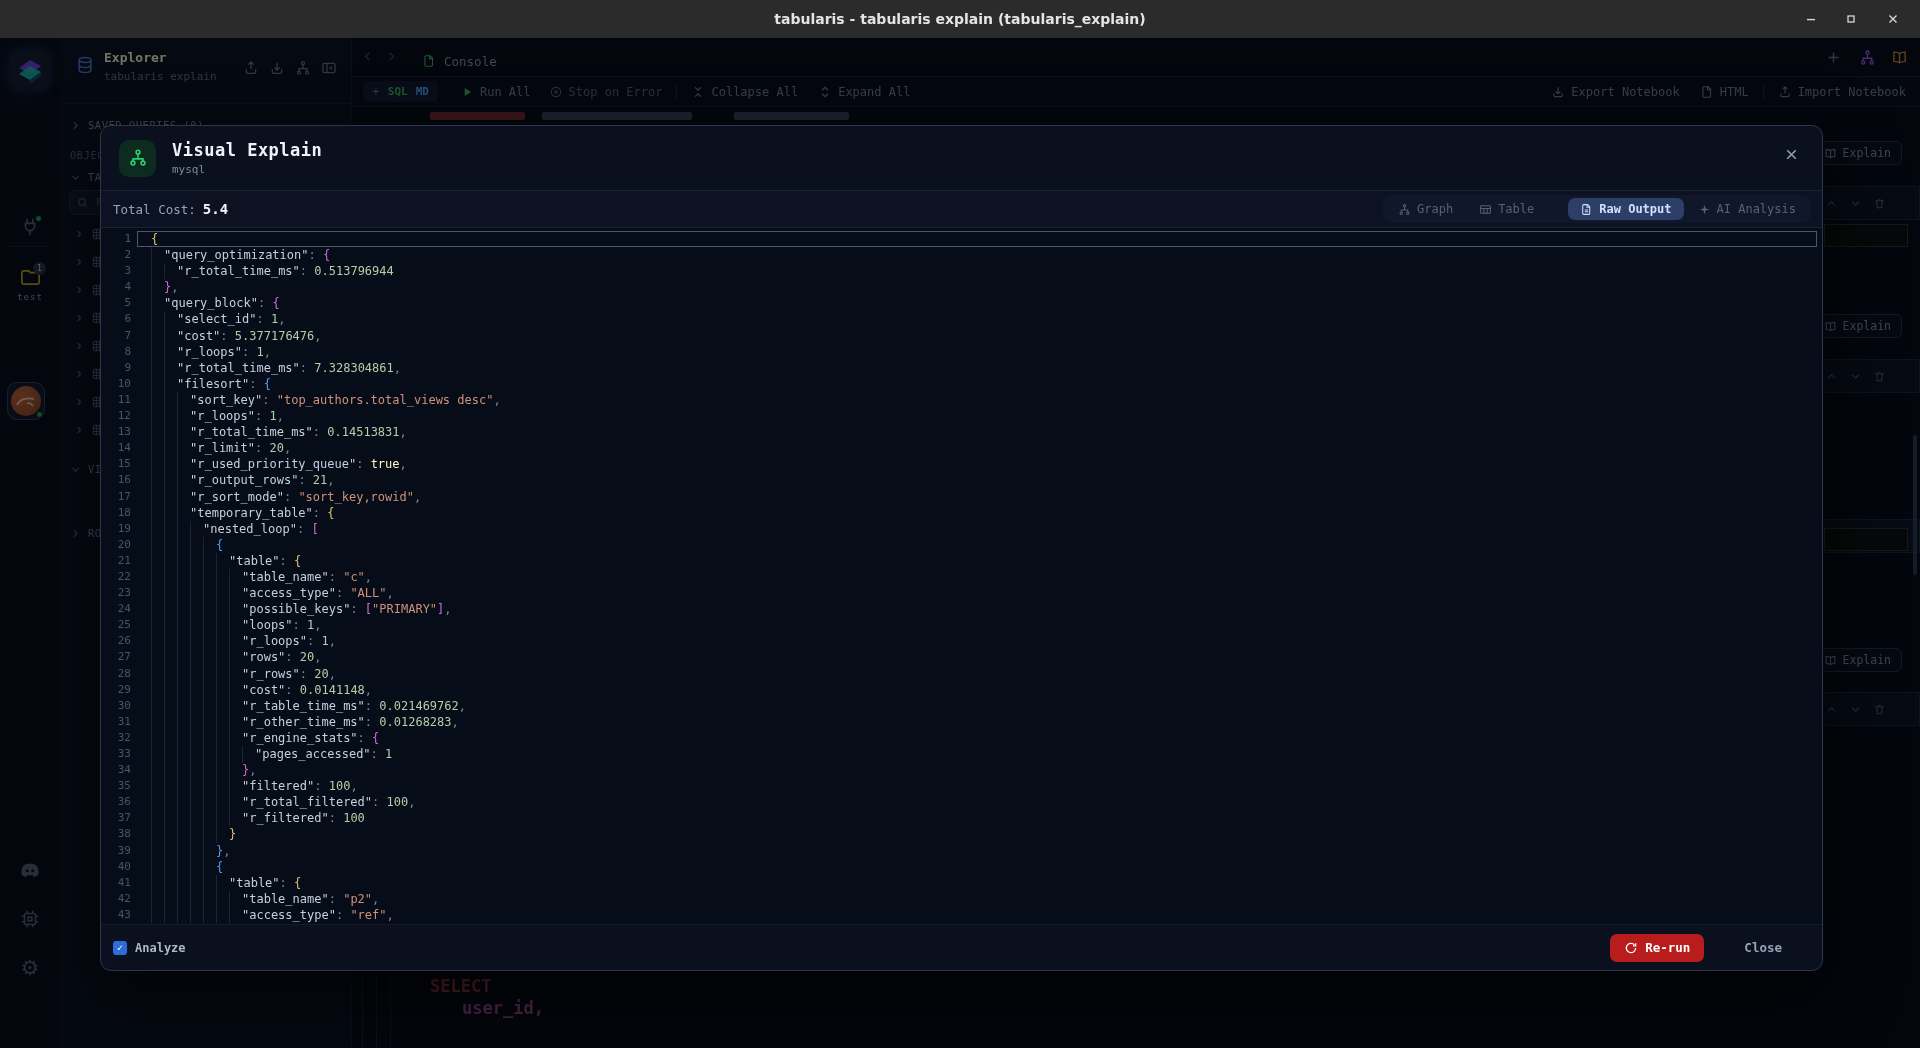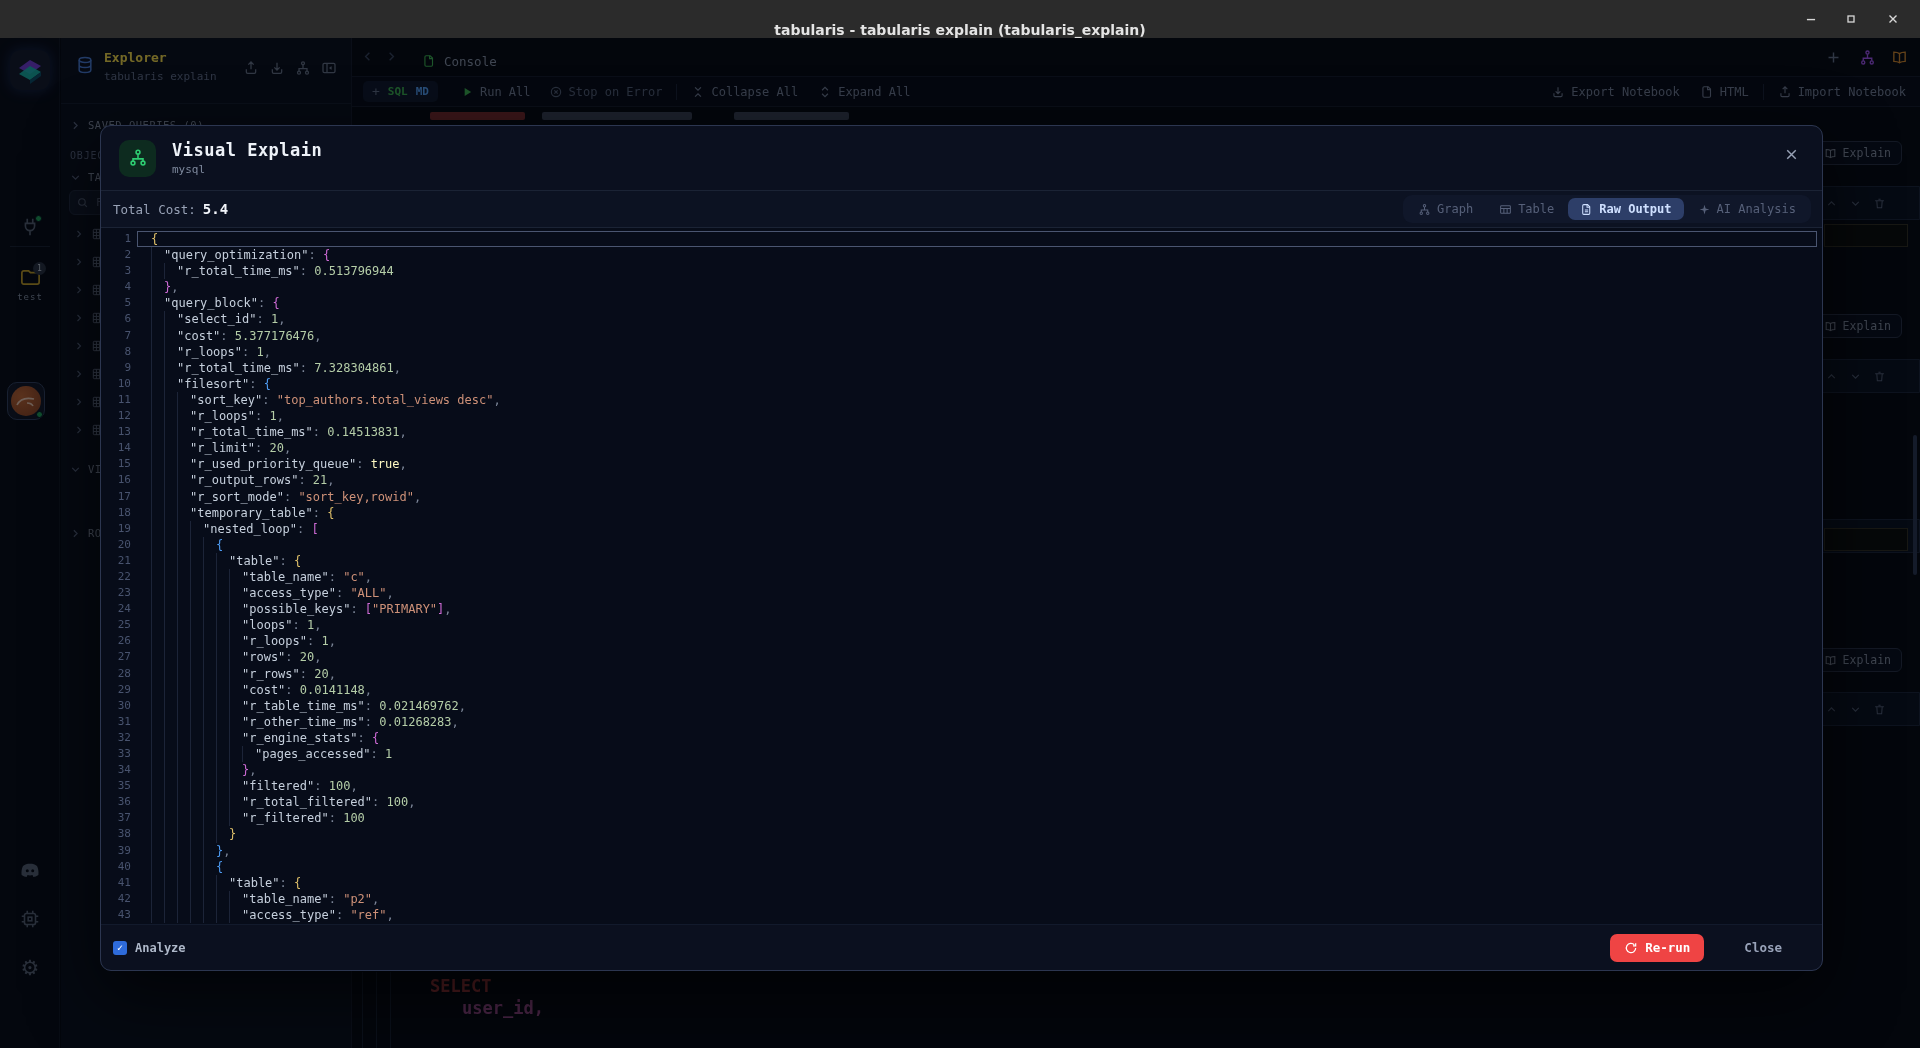--- a/index.html
+++ b/index.html
@@ -2,21 +2,21 @@
 <html><head>
 <meta charset="utf-8">
 <style>
   html,body{margin:0;padding:0;background:#000;}
   *{box-sizing:border-box;}
   .screen{position:relative;width:1920px;height:1048px;overflow:hidden;
     background:#05070e;font-family:"DejaVu Sans Mono",monospace;}
 
   
   .titlebar{position:absolute;left:0;top:0;width:1920px;height:38px;background:#2b2b2b;
-    display:flex;align-items:flex-end;justify-content:center;}
+    display:flex;align-items:center;justify-content:center;}
   .titlebar .wtitle{font-family:"DejaVu Sans",sans-serif;font-size:14px;font-weight:bold;color:#e4e4e4;}
   .wctl{position:absolute;top:0;height:38px;width:46px;display:flex;align-items:center;justify-content:center;color:#d8d8d8;cursor:pointer;}
   .wctl.min{right:86px}.wctl.max{right:46px}.wctl.cls{right:4px}
 
   
   .rail{position:absolute;left:0;top:38px;width:60px;height:1010px;background:#070a13;border-right:1px solid #10141f;}
   .logo{position:absolute;left:10px;top:12px;width:40px;height:40px;border-radius:11px;
     background:#141a29;box-shadow:0 0 14px rgba(80,120,255,.25);overflow:hidden;}
   .rail-ic{position:absolute;left:0;width:60px;display:flex;justify-content:center;color:#5a6374;}
   .dot{position:absolute;width:7px;height:7px;border-radius:50%;background:#23a55a;border:1px solid #07121b;}
@@ -25,21 +25,21 @@
   .badge{position:absolute;width:13px;height:13px;border-radius:50%;background:#2a3140;color:#cdd4e0;
     font-size:8px;display:flex;align-items:center;justify-content:center;}
   .mysql-box{position:absolute;left:7px;top:344px;width:38px;height:38px;border-radius:10px;
     background:#121826;border:1px solid #33415f;display:flex;align-items:center;justify-content:center;}
   .mysql-circ{width:30px;height:30px;border-radius:50%;background:radial-gradient(circle at 35% 35%,#c76a35,#8f4220);position:relative;overflow:hidden;}
   .gear-glyph{font-family:"DejaVu Sans",sans-serif;font-size:21px;line-height:1;}
 
   
   .explorer{position:absolute;left:61px;top:38px;width:291px;height:1010px;background:#0a0e1a;border-right:1px solid #141a28;}
   .exp-head{position:absolute;left:0;top:0;width:100%;height:66px;border-bottom:1px solid #161c2b;}
-  .exp-title{position:absolute;left:43px;top:12px;font-size:13px;font-weight:bold;color:#fde047;}
+  .exp-title{position:absolute;left:43px;top:12px;font-size:13px;font-weight:bold;color:#fef9c3;}
   .exp-sub{position:absolute;left:43px;top:32px;font-size:11px;color:#66718a;}
   .exp-hicon{position:absolute;top:22px;color:#6c7689;cursor:pointer;}
   .tree-row{position:absolute;left:0;width:100%;height:22px;display:flex;align-items:center;color:#7e88а0;cursor:pointer;}
   .sec-label{font-size:10.5px;letter-spacing:.5px;color:#8b95a8;}
   .sec-head{font-size:10px;letter-spacing:.8px;color:#5d6780;}
   .chev{color:#5d6780;display:flex;}
   .filterbox{position:absolute;left:8px;top:152px;width:270px;height:25px;border-radius:6px;
     background:#131a2b;border:1px solid #222b3f;display:flex;align-items:center;padding:0 6px;gap:5px;}
   .filterbox input{flex:1;background:transparent;border:none;outline:none;color:#9aa4b8;
     font-family:"DejaVu Sans Mono",monospace;font-size:11px;}
@@ -86,34 +86,34 @@
   .m-titles{margin-left:16px;}
   .m-title{font-size:17px;font-weight:bold;color:#eef2f8;letter-spacing:.5px;}
   .m-sub{font-size:11px;color:#7f8a9e;margin-top:3px;}
   .m-close{position:absolute;right:22px;top:20px;color:#98a2b6;cursor:pointer;}
   .m-cost{height:38px;border-top:1px solid #1b2335;border-bottom:1px solid #1b2335;background:#0c1222;
     display:flex;align-items:center;padding:0 11px 0 12px;}
   .cost-label{font-size:12.5px;color:#98a2b6;}
   .cost-value{font-size:14px;color:#f2f5fa;font-weight:bold;margin-left:7px;}
   .seg{margin-left:auto;display:flex;align-items:flex-start;gap:2px;background:#10172a;border-radius:9px;padding:3px;}
   .seg-btn{display:flex;align-items:center;gap:6px;padding:4px 12px;border-radius:7px;font-size:12px;color:#566079;cursor:pointer;white-space:nowrap;}
-  .seg-btn.active{background:#2d3e68;color:#cfe0ff;font-weight:bold;}
+  .seg-btn.active{background:#2d3e68;color:#cfe0ff;font-weight:bold;margin-left:20px;}
   .m-code{flex:1;background:#070c19;overflow:hidden;padding-top:3px;position:relative;}
   .cl{display:flex;height:16.1px;line-height:16.1px;font-size:12px;position:relative;}
   .cl .ln{flex:0 0 30px;text-align:right;color:#48536e;font-size:11px;}
   .cl .ct{padding-left:20px;white-space:pre;display:flex;}
   .ig{display:inline-block;width:13px;border-left:1px solid #1c2438;flex:0 0 13px;}
   .cl-active::after{content:"";position:absolute;left:36px;right:5px;top:0;bottom:0;border:1px solid #4a5570;}
   .tk-k{color:#c6d0dd}.tk-p{color:#7c8698}.tk-s{color:#ce9178}.tk-n{color:#b5cea8}
   .tk-o{color:#fef9c3}.tk-y{color:#dfc06a}.tk-m{color:#cf6bd6}.tk-b{color:#4f9df5}
   .m-foot{height:46px;display:flex;align-items:center;padding:0 34px 0 12px;border-top:1px solid #121a2c;}
   .chkbox{width:14px;height:14px;border-radius:3px;background:#2e6bdb;color:#fff;font-size:10px;font-weight:bold;
     display:flex;align-items:center;justify-content:center;cursor:pointer;}
   .chklabel{font-size:12px;color:#aeb8c9;margin-left:8px;font-weight:bold;}
-  .btn-rerun{margin-left:auto;background:#ef4444;color:#fff;border:none;border-radius:7px;height:28px;padding:0 14px;
+  .btn-rerun{margin-left:auto;background:#b91c1c;color:#fff;border:none;border-radius:7px;height:28px;padding:0 14px;
     font-family:"DejaVu Sans Mono",monospace;font-size:12.5px;font-weight:bold;display:flex;align-items:center;gap:7px;cursor:pointer;}
   .btn-close{background:none;border:none;color:#98a2b8;font-family:"DejaVu Sans Mono",monospace;
     font-size:12.5px;font-weight:bold;margin-left:34px;cursor:pointer;}
   svg{display:block;}
 </style>
 </head>
 <body>
 
 <div class="screen">
 

